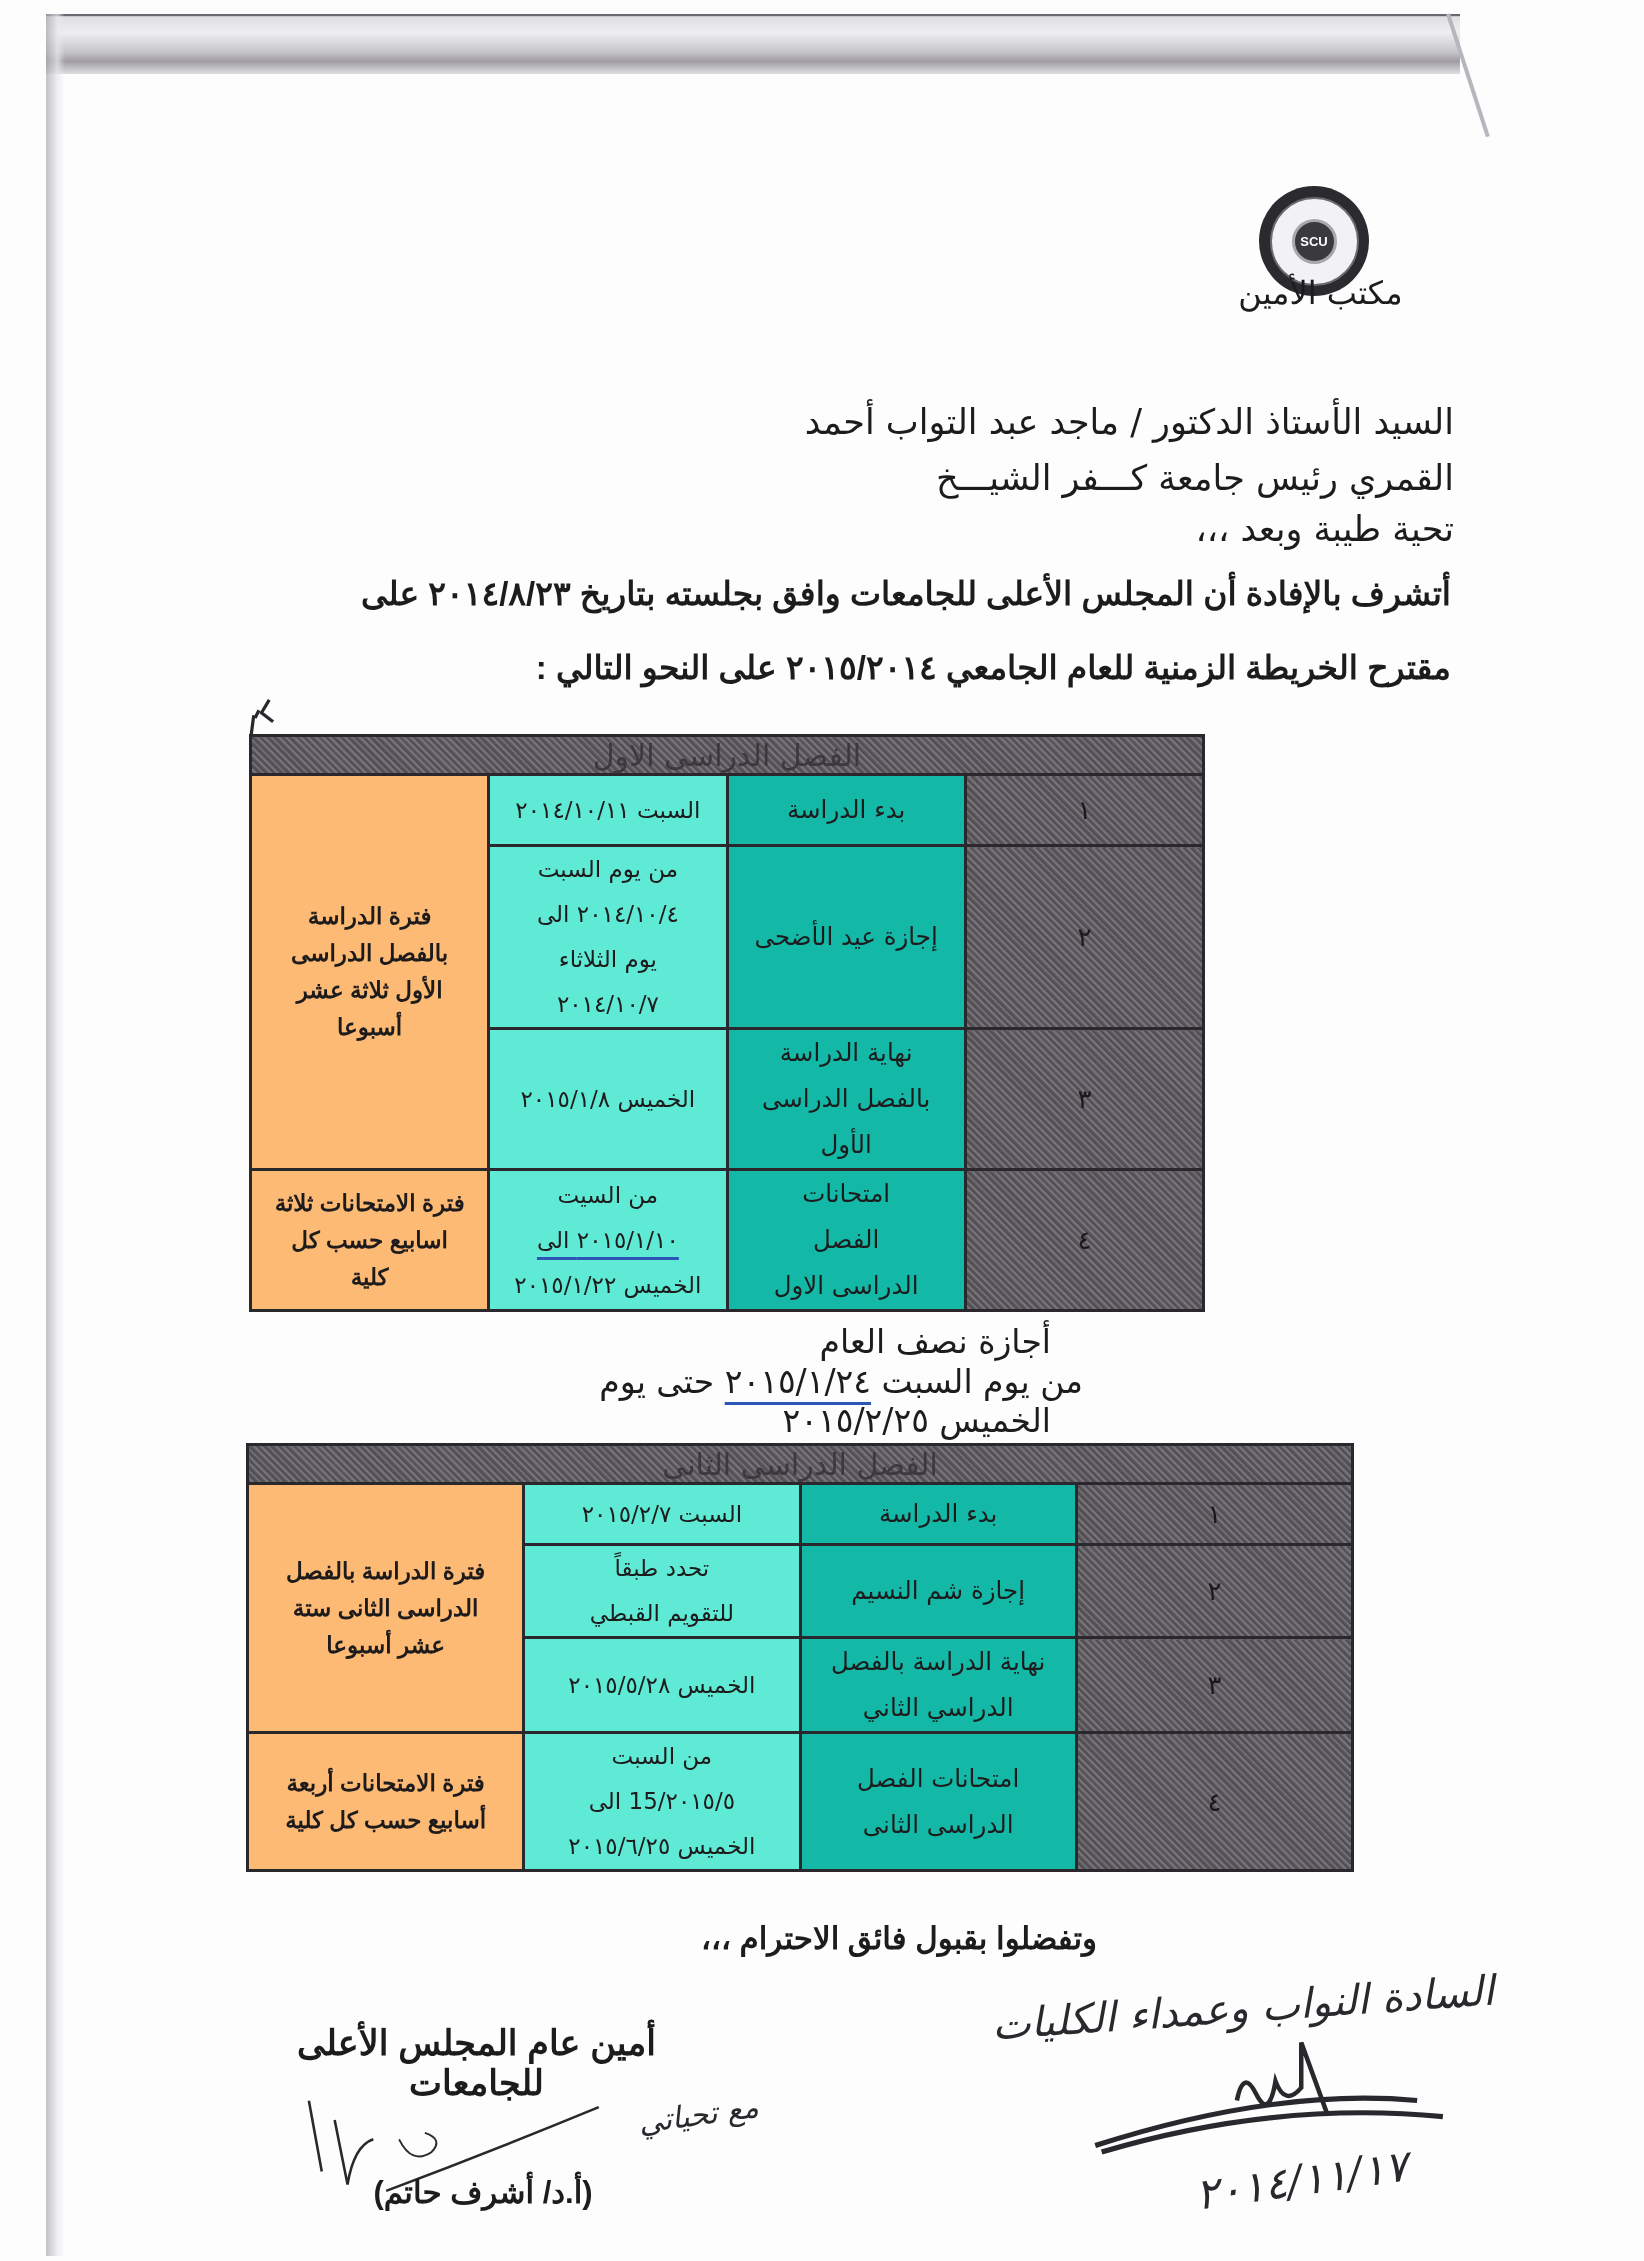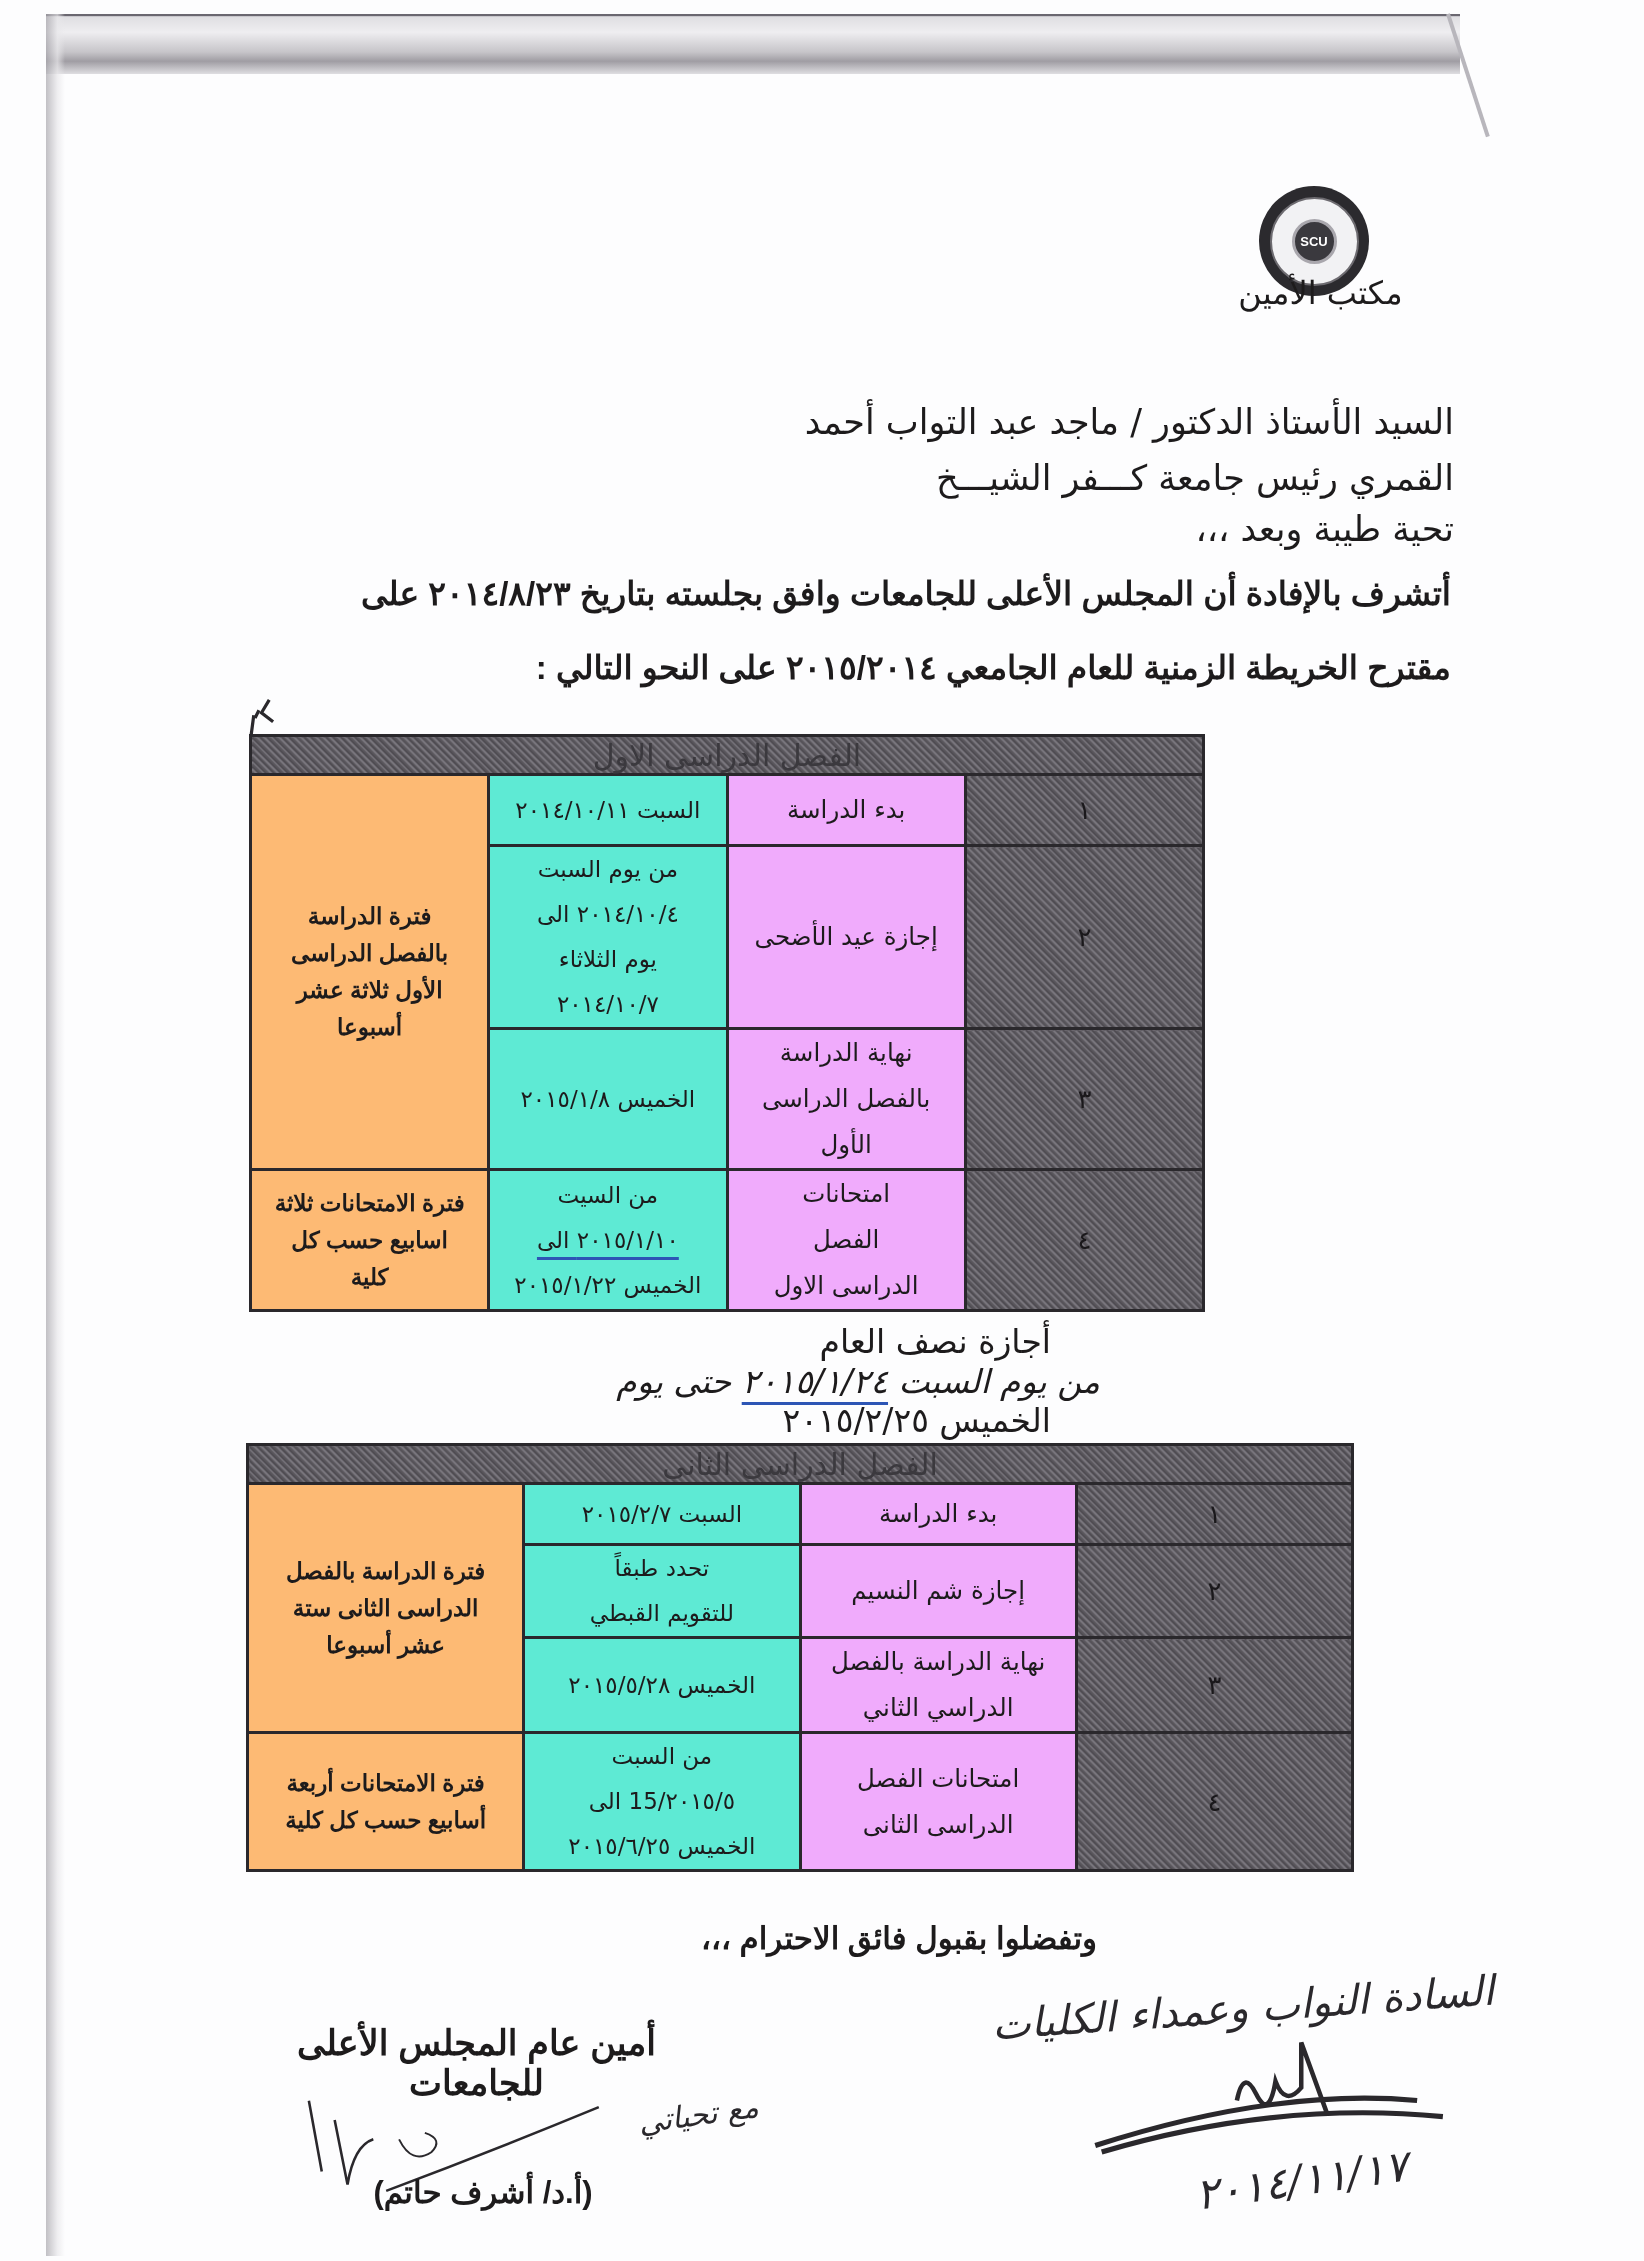--- a/index.html
+++ b/index.html
@@ -37,21 +37,21 @@
   .addr { right:190px; width:1224px; font-size:35px; letter-spacing:6.4px; line-height:1; white-space:nowrap; }
   .para { right:193px; width:1288px; font-family:"Liberation Sans", sans-serif; font-weight:bold;
     font-size:33px; white-space:nowrap; line-height:1; }
 
   
   table.cal { position:absolute; border-collapse:collapse; table-layout:fixed; }
   table.cal td { border:3.9px solid #2a282c; text-align:center; vertical-align:middle; padding:0; }
   .hatch { background:repeating-linear-gradient(45deg,#59565c 0 1.9px,#7a777e 1.9px 3.9px,#4a474d 3.9px 5.2px); }
   .cap { height:36px; color:#3b393e; font-size:30px; letter-spacing:6.4px; }
   .num { width:54px; color:#1a181b; font-size:26px; }
-  .event { width:303px; font-size:24.5px; letter-spacing:3.9px; line-height:46px; background:#f0abfc; }
+  .event { width:303px; font-size:24.5px; letter-spacing:3.9px; line-height:46px; background:#14b8a6; }
   .date { width:296px; font-size:23px; letter-spacing:3.2px; line-height:45px; background:#5eead4; }
   .note { width:264px; font-family:"Liberation Sans", sans-serif; font-weight:bold; font-size:23px;
     line-height:37px; background:#fdba74; }
   .u { text-decoration:underline; text-decoration-color:#2d55b5; text-decoration-thickness:2.6px; text-underline-offset:9px; }
 
   .midyear { right:593px; width:773px; font-size:33px; letter-spacing:6.4px; line-height:36px; text-align:right; }
   .closing { left:580px; top:1920px; width:638px; font-family:"Liberation Sans", sans-serif; font-weight:bold;
     font-size:31px; letter-spacing:6.4px; text-align:center; }
   .sig-title { left:251px; top:2023px; width:451px; text-align:center; font-family:"Liberation Sans", sans-serif;
     font-weight:900; font-size:35px; }
@@ -119,21 +119,21 @@
       <div>من السيت</div>
       <div class="u">٢٠١٥/١/١٠ الى</div>
       <div>الخميس ٢٠١٥/١/٢٢</div>
     </td>
     <td class="note" style="padding:0 19.3px;margin-left:48px;">فترة الامتحانات ثلاثة اسابيع حسب كل كلية</td>
   </tr>
 </tbody>
   </table>
 
 <div class="abs midyear" style="top:1324px;">أجازة نصف العام</div>
-<div class="abs midyear" style="top:1364px;right:544px;white-space:nowrap;font-style:italic;">
+<div class="abs midyear" style="top:1364px;right:561px;white-space:nowrap;">
   <span>من يوم السبت </span><span class="u">٢٠١٥/١/٢٤</span><span> حتى يوم</span>
 </div>
 <div class="abs midyear" style="top:1403px;">الخميس ٢٠١٥/٢/٢٥</div>
 
 <table class="cal" style="left:246px;top:1443px;width:1108px;">
   <tbody>
       <tr>
     <td colspan="4" class="hatch cap">الفصل الدراسى الثانى</td>
   </tr>
   <tr style="height:61px;">

